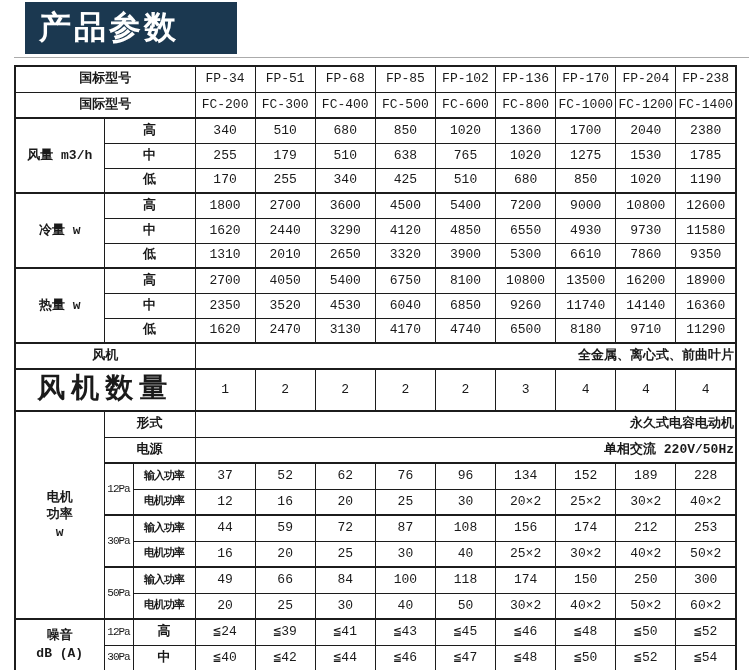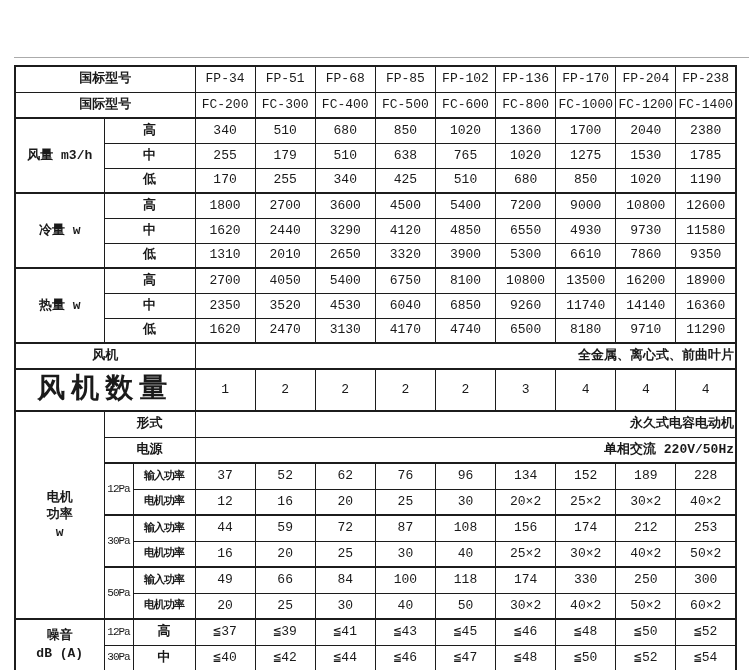--- a/index.html
+++ b/index.html
@@ -69,20 +69,23 @@
     font-weight: bold;
     letter-spacing: 6px;
   }
   table.spec td.span-val { font-weight: bold; font-size: 13px; text-align: right; }
 </style>
 </head>
 <body>
 
 <div class="page">
 
+  <div class="banner" style="background: rgb(27, 56, 80);">
+    <span class="banner-title">产品参数</span>
+  </div>
 
   <div class="top-rule"></div>
 
   <table class="spec">
     <colgroup>
       <col style="width:89px">
       <col style="width:29px">
       <col style="width:62px">
       <col>
         <col>
@@ -309,42 +312,42 @@
         </tr>
         <tr class="sec">
           <td rowspan="2" class="small">50Pa</td>
           <td class="smalllabel">输入功率</td>
           <td>49</td>
           <td>66</td>
           <td>84</td>
           <td>100</td>
           <td>118</td>
           <td>174</td>
-          <td>330</td>
+          <td>150</td>
           <td>250</td>
           <td>300</td>
         </tr>
         <tr>
           <td class="smalllabel">电机功率</td>
           <td>20</td>
           <td>25</td>
           <td>30</td>
           <td>40</td>
           <td>50</td>
           <td>30×2</td>
           <td>40×2</td>
           <td>50×2</td>
           <td>60×2</td>
         </tr>
         <tr class="sec">
           <td rowspan="2" class="label">噪音
 dB (A)</td>
           <td class="small">12Pa</td>
           <td class="label">高</td>
-          <td>≦37</td>
+          <td>≦24</td>
           <td>≦39</td>
           <td>≦41</td>
           <td>≦43</td>
           <td>≦45</td>
           <td>≦46</td>
           <td>≦48</td>
           <td>≦50</td>
           <td>≦52</td>
         </tr>
         <tr>

